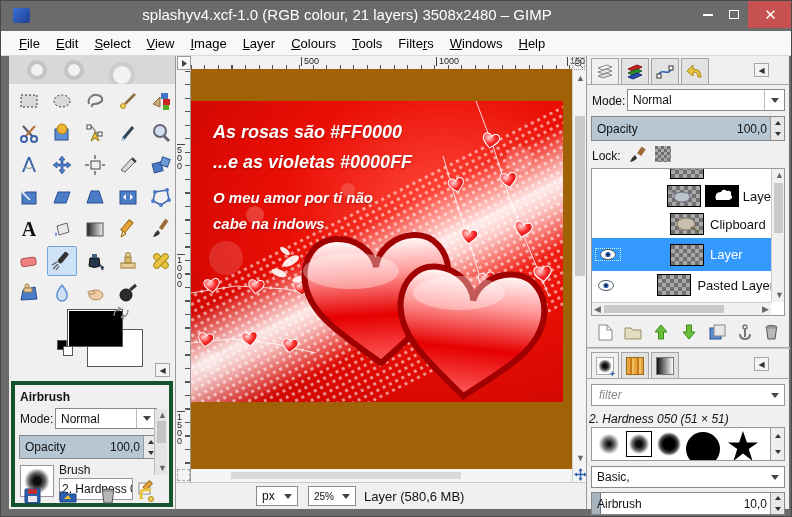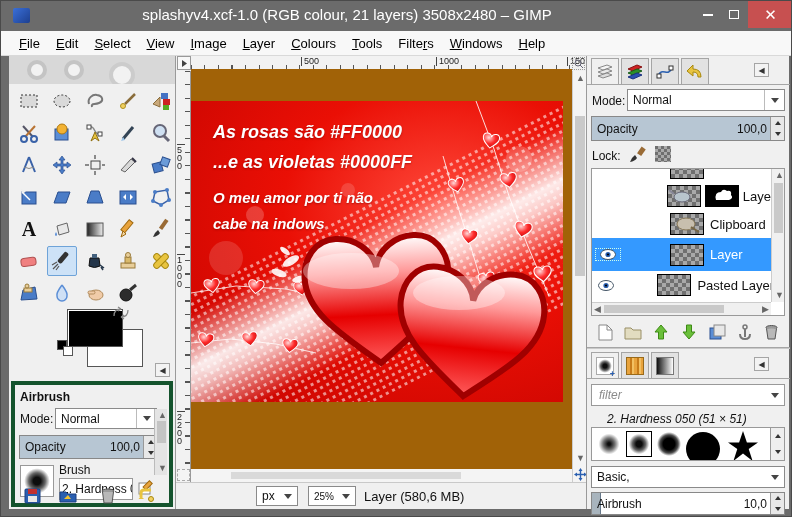--- a/index.html
+++ b/index.html
@@ -462,21 +462,21 @@
       </div>
 
     <div class="ruler-h">
       <span class="hlab" style="left:110px;">500</span>
       <span class="hlab" style="left:245px;">1000</span>
       <span class="hlab" style="left:376px;">150</span>
     </div>
     <div class="ruler-v">
       <span class="vlab" style="top:73px;">500</span>
       <span class="vlab" style="top:183px;">1000</span>
-      <span class="vlab" style="top:340px;">2200</span>
+      <span class="vlab" style="top:340px;">1500</span>
     </div>
 
     <div class="viewport">
       <div class="art" style="left:0px;top:32px;">
         <div class="band"></div>
         <div class="dots"></div>
         <div class="bokeh" style="left:18px;top:140px;width:34px;height:34px;opacity:.14;"></div>
         <div class="bokeh" style="left:55px;top:105px;width:18px;height:18px;opacity:.2;"></div>
         <div class="bokeh" style="left:315px;top:45px;width:26px;height:26px;opacity:.18;"></div>
         <div class="bokeh" style="left:290px;top:215px;width:40px;height:40px;opacity:.12;"></div>
@@ -745,21 +745,21 @@
     <div class="tab flat" style="left:64px;top:296px;width:28px;height:26px;">
         <div style="width:18px;height:18px;background:linear-gradient(90deg,#111,#fff);border:1px solid #777;"></div>
       </div>
     <div class="cfgbtn" style="left:167px;top:301px;">◀</div>
     <div class="abs" style="left:0;top:322px;width:203px;height:1px;background:#a5a5a5;"></div>
 
     <div class="abs" style="left:4px;top:328px;width:194px;height:22px;border:1px solid #999;background:#fff;display:flex;align-items:center;padding:0 5px;">
       <input class="filter" placeholder="filter" style="">
       <span class="arr" style="border-left:4px solid transparent;border-right:4px solid transparent;border-top:5px solid #444;"></span>
     </div>
-    <div class="lbl ital abs" style="left:20px;top:356px;">2. Hardness 050 (51 × 51)</div>
+    <div class="lbl ital abs" style="left:2px;top:356px;">2. Hardness 050 (51 × 51)</div>
 
     <div class="abs" style="left:4px;top:371px;width:180px;height:34px;border:1px solid #999;background:#fff;overflow:hidden;">
       <div class="brushcell soft" style="left:4px;"></div>
       <div class="brushcell soft2" style="left:34px;border:1px solid #000;"></div>
       <div class="brushcell soft3" style="left:64px;"></div>
       <div class="brushcell" style="left:94px;width:34px;height:34px;top:0;border-radius:50%;background:#000;transform:translateY(4px);"></div>
       <div class="brushcell star" style="left:136px;width:30px;height:30px;"></div>
     </div>
     <div class="abs" style="left:184px;top:371px;width:14px;height:34px;border:1px solid #999;border-left:none;background:#eee;display:flex;flex-direction:column;">
       <span style="flex:1;display:flex;align-items:center;justify-content:center;">

